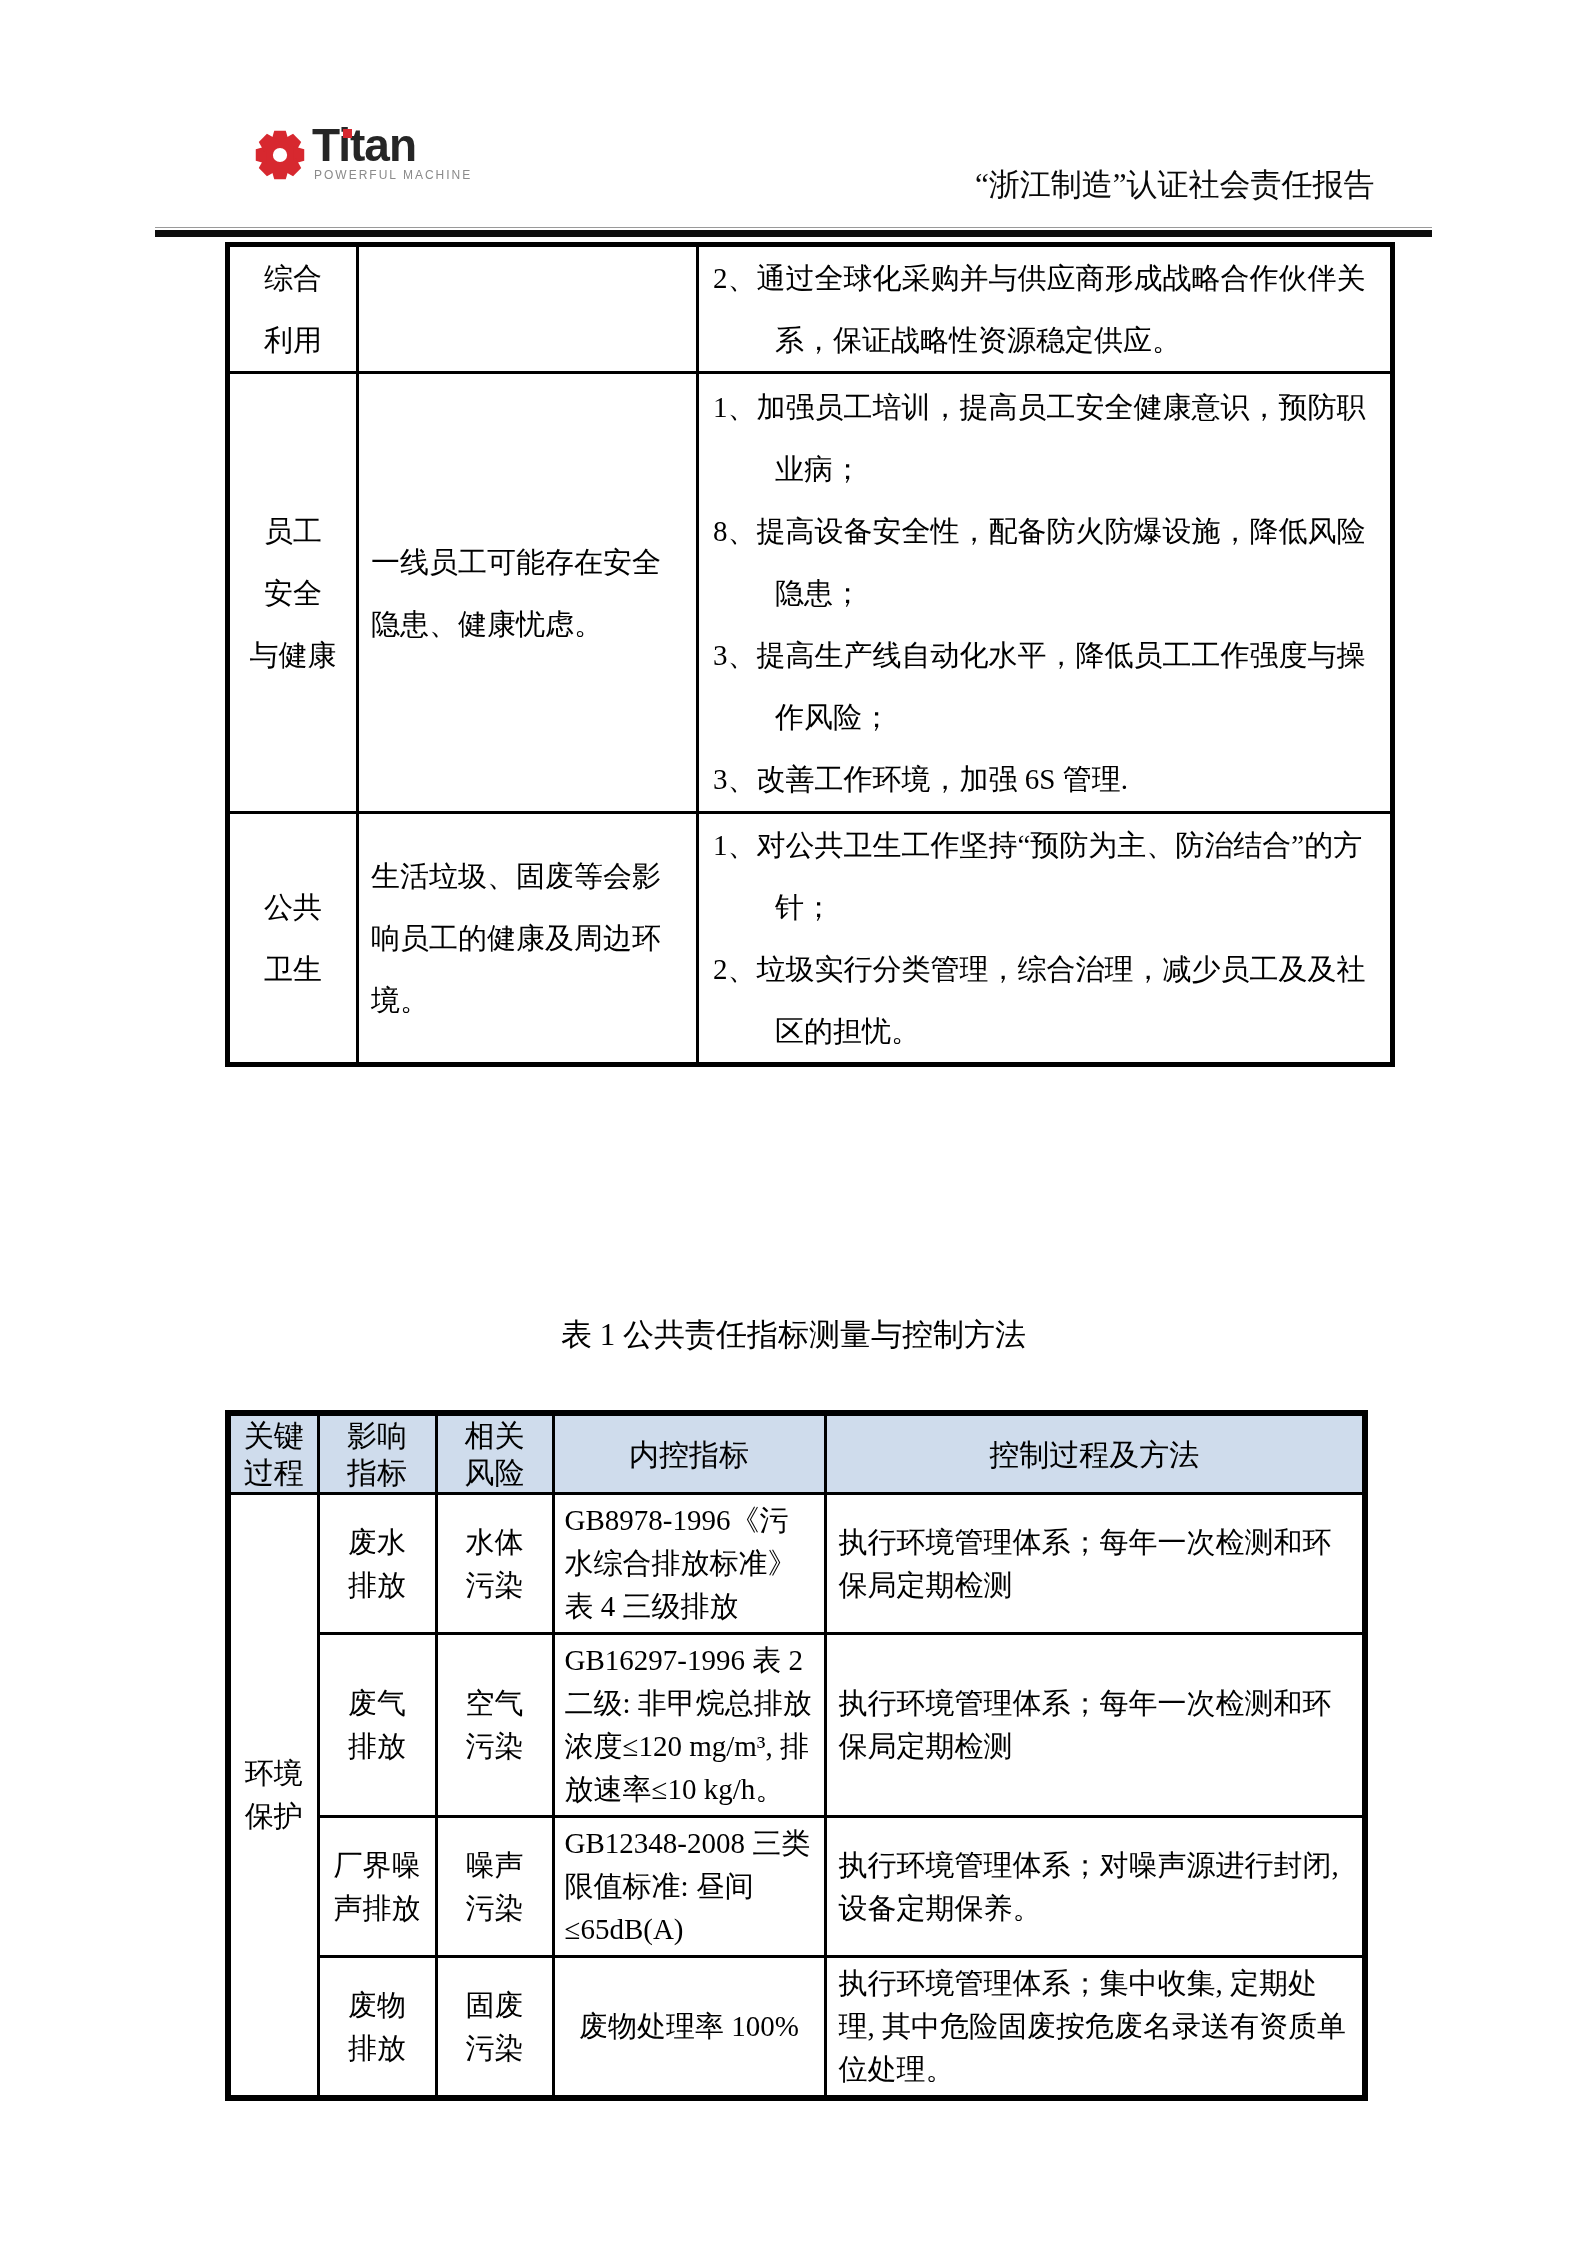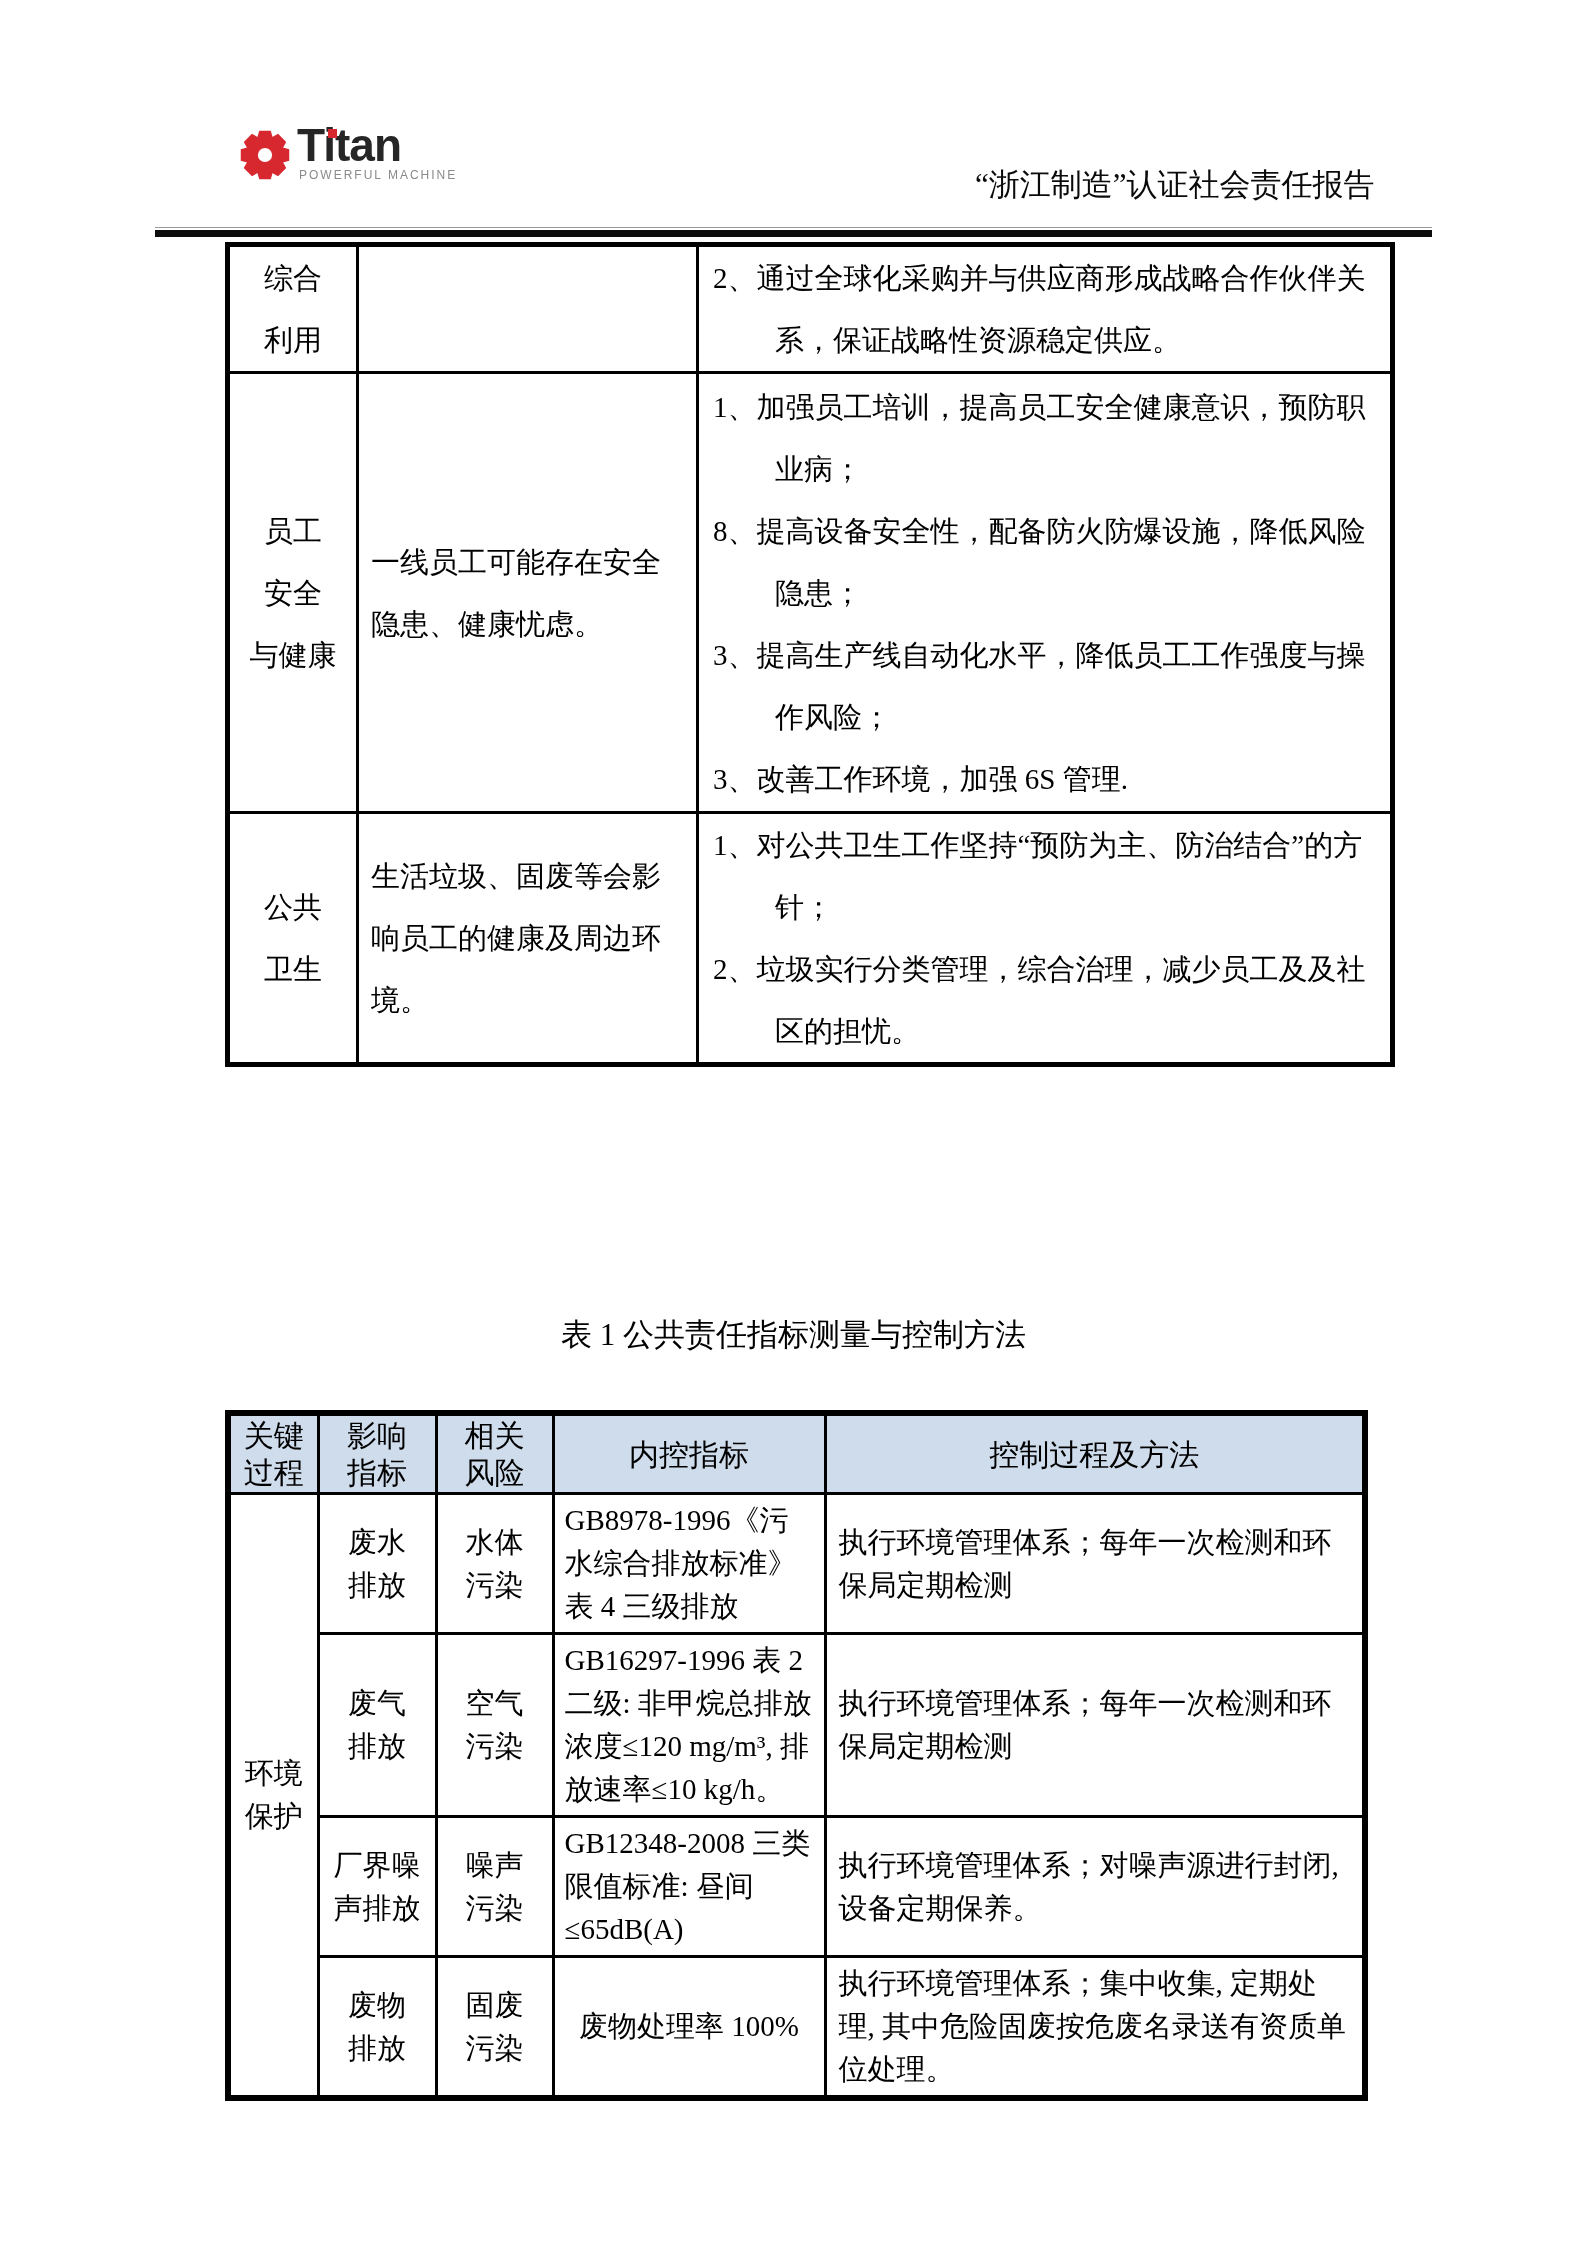--- a/index.html
+++ b/index.html
@@ -1,21 +1,21 @@
 <!DOCTYPE html>
 <html><head>
 <meta charset="utf-8">
 <style>
   html,body{margin:0;padding:0;background:#fff;}
   .page{
     position:relative;width:1587px;height:2245px;background:#fff;overflow:hidden;
     font-family:"Liberation Serif","DejaVu Serif",serif;color:#000;
   }
   
-  .logo{position:absolute;left:240px;top:128px;width:240px;height:60px;}
+  .logo{position:absolute;left:255px;top:128px;width:240px;height:60px;}
   .gear{position:absolute;left:0;top:2px;}
   .brand{position:absolute;left:57px;top:-10px;font-family:"Liberation Sans","DejaVu Sans",sans-serif;
          font-weight:bold;font-size:46px;letter-spacing:-1px;color:#262626;}
   .idot{position:absolute;left:88px;top:1px;width:9px;height:9px;background:#d7282f;}
   .tagline{position:absolute;left:59px;top:40px;font-family:"Liberation Sans","DejaVu Sans",sans-serif;
            font-size:12px;color:#8a8a8a;letter-spacing:2px;}
   .company{position:absolute;left:433px;top:155px;font-size:38px;line-height:46px;color:#0a0a0a;}
   .report-title{position:absolute;left:975px;top:165px;font-size:31px;line-height:40px;color:#0a0a0a;}
   .rule{position:absolute;left:155px;top:227px;width:1277px;height:7px;
         border-top:1px solid #9a9a9a;background:#0d0d0d;background-clip:content-box;padding-top:2px;}

